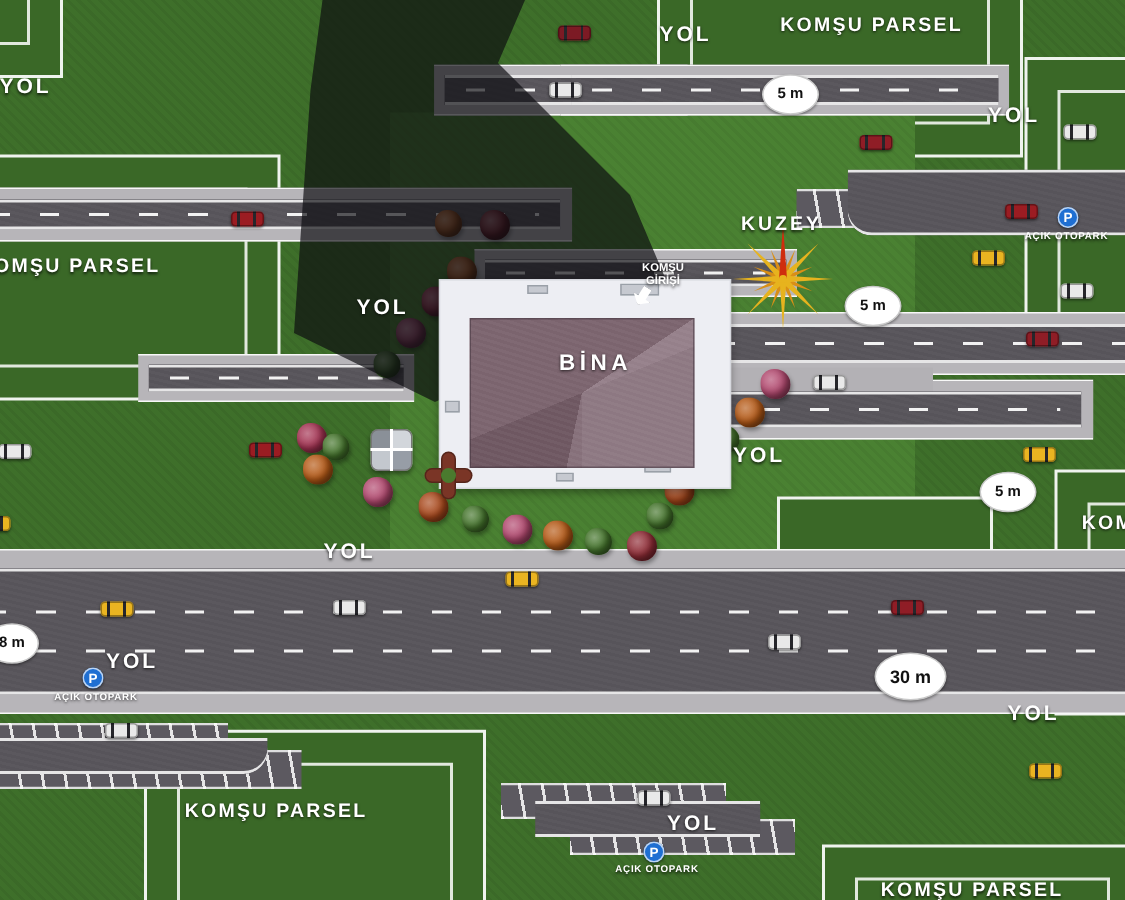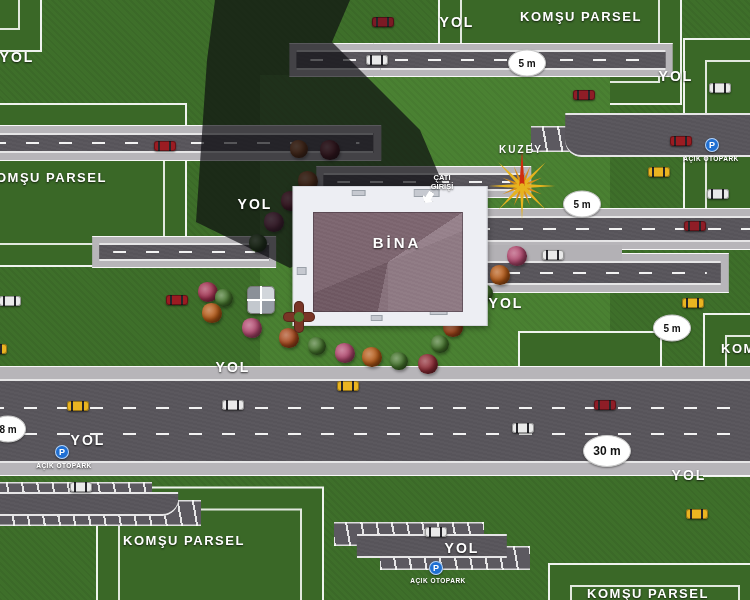--- a/index.html
+++ b/index.html
@@ -27,21 +27,21 @@
   .shadow{position:absolute;inset:0;background:rgba(12,12,16,.68);pointer-events:none;}
   .band{background:#edeef3;box-shadow:0 2px 6px rgba(0,0,0,.4),inset 0 0 0 1px #d6d8de;}
   .bandmark{position:absolute;background:#c6c9d0;box-shadow:inset 0 0 0 1px #9aa0a8;}
   .roof{box-shadow:inset 0 0 0 1px rgba(60,45,55,.5);
     background-image:repeating-linear-gradient(17deg,rgba(255,255,255,.035) 0 2px,transparent 2px 4px),
     conic-gradient(from -56.3deg,#7b646e 0deg 112.6deg,#95808a 112.6deg 123.7deg,#8d7882 123.7deg 236.3deg,#86707a 236.3deg 248deg,#6e5761 248deg 303.7deg,#7b646e 303.7deg 360deg);}
   .lbl{position:absolute;transform:translate(-50%,-50%);color:#fff;font-weight:700;white-space:nowrap;
     text-shadow:0 1px 2px rgba(0,0,0,.75);}
   .yol{font-size:14px;letter-spacing:2px;}
   .parcel-lbl{font-size:13px;letter-spacing:1.5px;}
-  .kuzey-lbl{font-size:10px;letter-spacing:2px;}
+  .kuzey-lbl{font-size:13px;letter-spacing:2px;}
   .cati-lbl{font-size:15px;letter-spacing:3px;}
   .acik-lbl{font-size:6.5px;letter-spacing:.5px;}
   .bina-lbl{font-size:7.5px;line-height:1.15;text-align:center;}
   .oval{position:absolute;transform:translate(-50%,-50%);background:#fff;border:1px solid #c9c9c9;border-radius:50%;
     display:flex;align-items:center;justify-content:center;color:#111;font-weight:700;box-shadow:0 1px 2px rgba(0,0,0,.4);}
   .pbadge{position:absolute;transform:translate(-50%,-50%);width:14px;height:14px;border-radius:50%;
     background:#1f6fd2;color:#fff;font-weight:700;font-size:9px;display:flex;align-items:center;justify-content:center;
     box-shadow:0 1px 2px rgba(0,0,0,.5),inset 0 0 0 1px rgba(255,255,255,.7);}
   .umbrella{background:conic-gradient(#d2d6db 0 90deg,#979da6 90deg 180deg,#c3c8ce 180deg 270deg,#8a9098 270deg),
     linear-gradient(#fff,#fff);border-radius:18%;box-shadow:0 2px 3px rgba(0,0,0,.4),inset 0 0 0 1px #777;}
@@ -215,21 +215,21 @@
     <div class="lbl yol" style="left: 689px; top: 475px;">YOL</div>
     <div class="lbl yol" style="left: 462px; top: 548px;">YOL</div>
     <div class="lbl parcel-lbl" style="left: 46px; top: 177px;">KOMŞU PARSEL</div>
     <div class="lbl parcel-lbl" style="left: 581px; top: 16px;">KOMŞU PARSEL</div>
     <div class="lbl parcel-lbl" style="left: 184px; top: 540px;">KOMŞU PARSEL</div>
     <div class="lbl parcel-lbl" style="left: 648px; top: 593px;">KOMŞU PARSEL</div>
     <div class="lbl parcel-lbl" style="left: 782px; top: 348px;">KOMŞU PARSEL</div>
     <div class="lbl kuzey-lbl" style="left: 521px; top: 149px;">KUZEY</div>
     <div class="lbl cati-lbl" style="left: 397px; top: 242px;">BİNA</div>
     <div class="lbl bina-lbl" style="left: 442px; top: 183px;">
-      <div>ÇATI</div>
+      <div>KOMŞU</div>
       <div>GİRİŞİ</div>
     </div>
     <div class="arrow" style="left: 422px; top: 191px; width: 13px; height: 13px; transform: rotate(212deg);"></div>
     <div class="oval" style="left: 527px; top: 63px; width: 36px; height: 25px; font-size: 10px;">5 m</div>
     <div class="oval" style="left: 582px; top: 204px; width: 36px; height: 25px; font-size: 10px;">5 m</div>
     <div class="oval" style="left: 672px; top: 328px; width: 36px; height: 25px; font-size: 10px;">5 m</div>
     <div class="oval" style="left: 607px; top: 451px; width: 46px; height: 30px; font-size: 12px;">30 m</div>
     <div class="oval" style="left: 8px; top: 429px; width: 34px; height: 25px; font-size: 10px;">8 m</div>
     <div class="pbadge" style="left: 712px; top: 145px;">P</div>
     <div class="lbl acik-lbl" style="left: 711px; top: 158px;">AÇIK OTOPARK</div>

